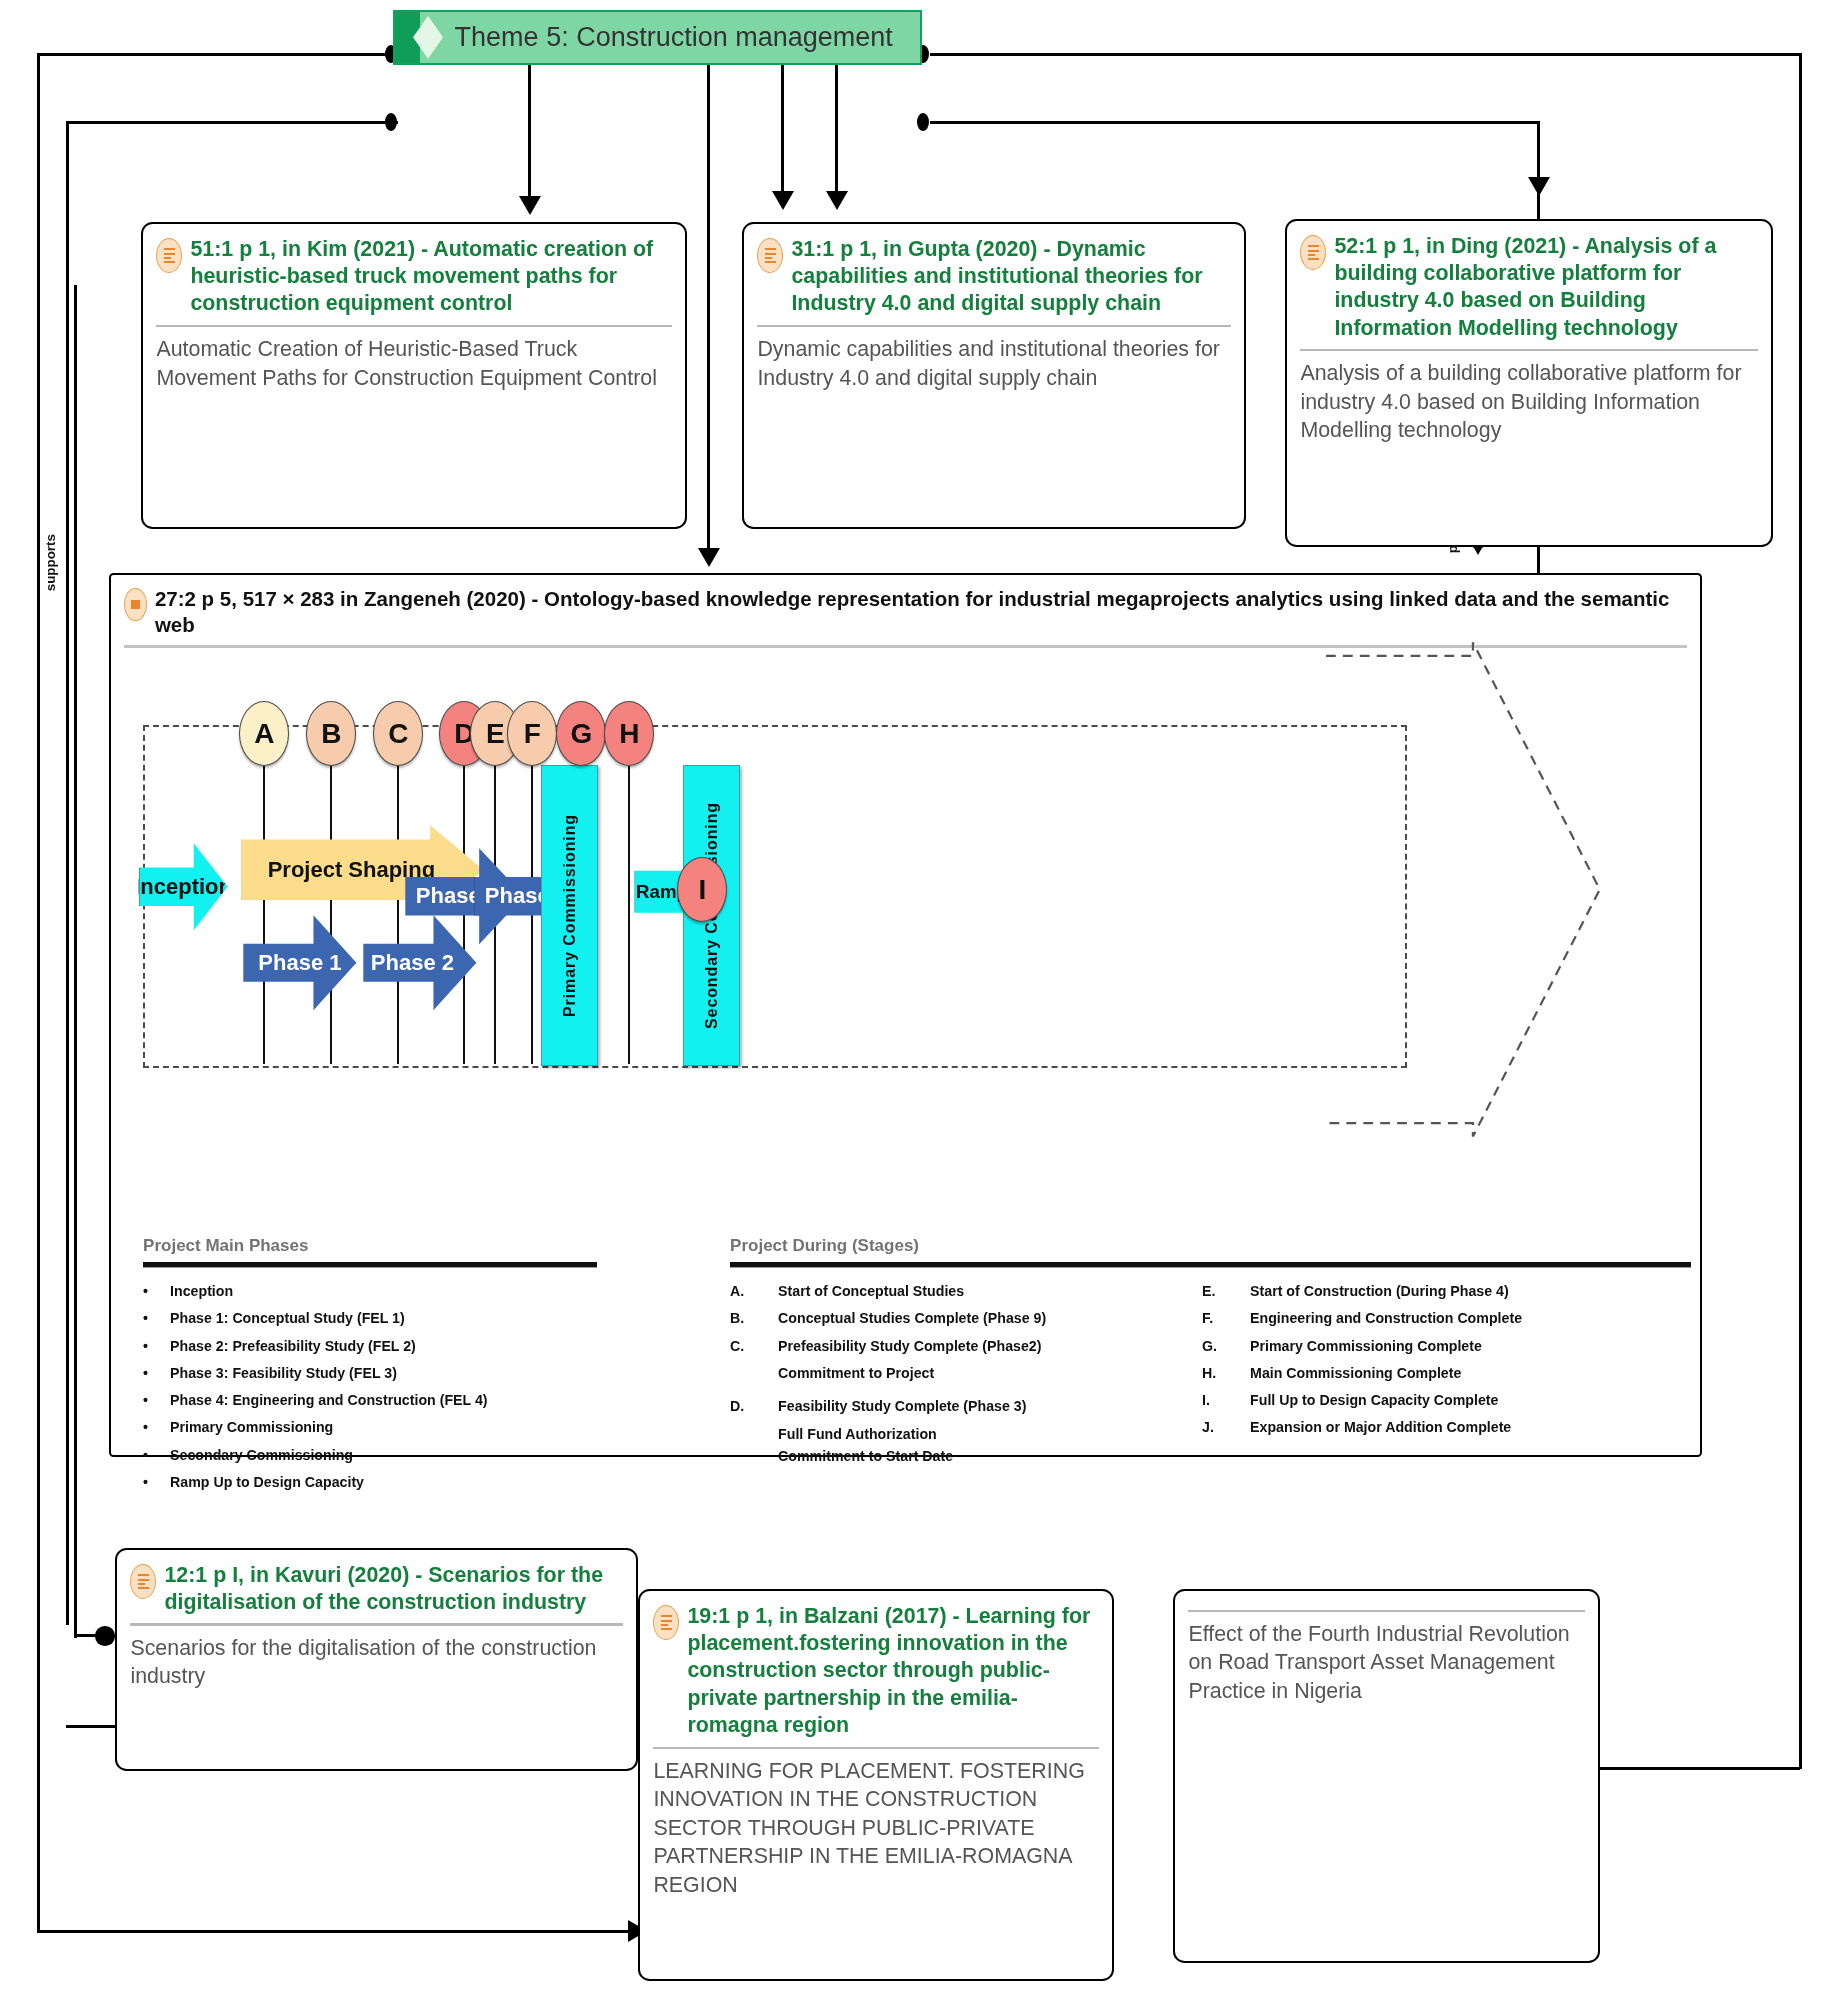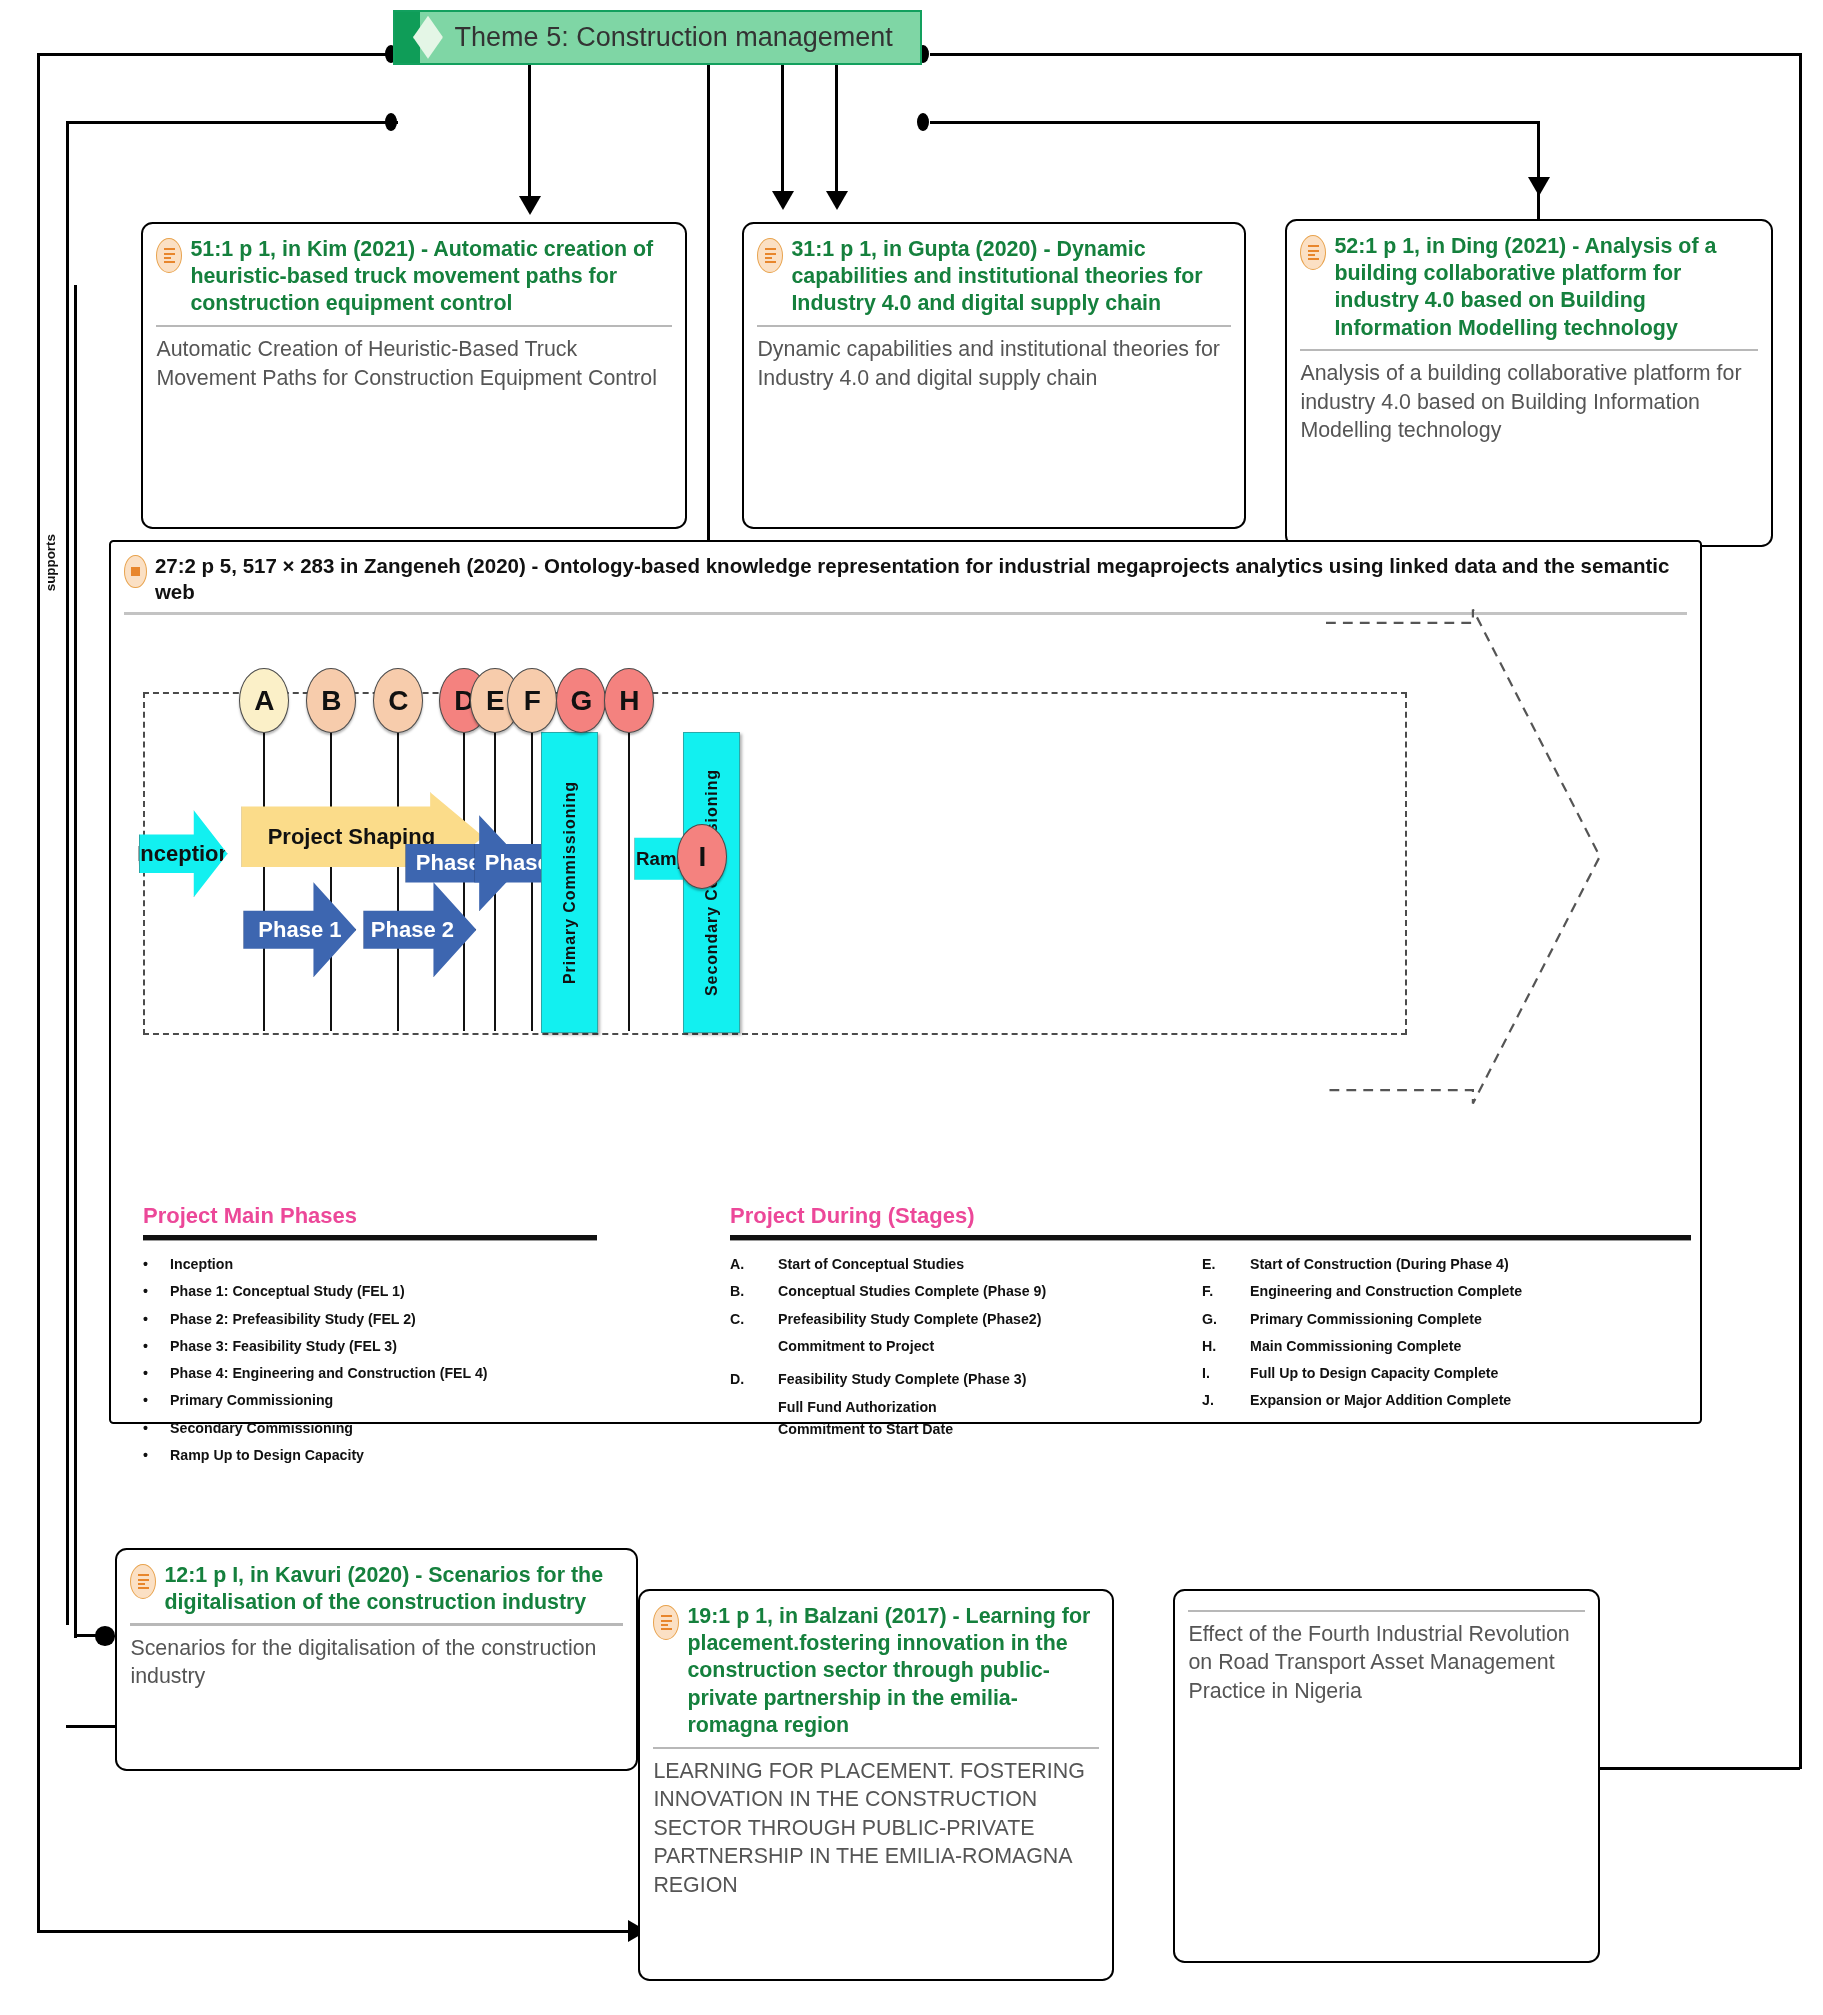--- a/index.html
+++ b/index.html
@@ -34,21 +34,21 @@
   .doc-icon{flex:0 0 auto;width:24px;height:33px;border-radius:50%;
             background:#fbe0c4;border:1.3px solid #e8a34e;margin-right:8px;margin-top:2.7px;
             display:flex;flex-direction:column;justify-content:center;align-items:center;gap:2.2px;}
   .doc-icon i{display:block;width:11.6px;height:2.2px;background:#e8862c;}
   .doc-icon i.s{width:7.1px;align-self:flex-start;margin-left:6.2px;}
   .card-title{font-size:21.4px;line-height:1.28;color:#15803d;font-weight:600;}
   .card-rule{height:2.2px;background:#b8b8b8;margin:7.1px 0 8px 0;}
   .card-body{font-size:21.4px;line-height:1.33;color:#555;font-weight:400;}
 
   
-  #zang-card{position:absolute;left:109px;top:540px;width:1593px;height:884px;
+  #zang-card{position:absolute;left:109px;top:573px;width:1593px;height:884px;
              background:#fff;border:2.2px solid #000;border-radius:4.5px;box-sizing:border-box;padding:10.7px 13.4px;}
   #zang-head{display:flex;align-items:flex-start;}
   #zang-title{font-size:20.5px;line-height:1.3;color:#111;font-weight:600;}
   #zang-rule{height:3.1px;background:#c3c3c3;margin:6.2px 0 0 0;}
 
   
   #diagram{position:relative;width:100%;height:783px;}
   #dash-box{position:absolute;left:18.7px;top:77px;width:1264px;height:343px;
             border:2.2px dashed #4b4b4b;box-sizing:border-box;}
   #big-arrow{position:absolute;left:1202px;top:-9.8px;width:276px;height:503px;}
@@ -63,21 +63,21 @@
   .parrow span{position:relative;z-index:2;white-space:nowrap;}
   .cbox{position:absolute;background:#12f0f0;border:1.3px solid #2aa9a9;z-index:3;
         display:flex;align-items:center;justify-content:center;
         filter:drop-shadow(2.7px 2.7px 1.8px rgba(0,0,0,.3));}
   .cbox span{writing-mode:vertical-rl;transform:rotate(180deg);font-size:16px;font-weight:700;
              letter-spacing:0.9px;color:#111;white-space:nowrap;}
 
   
   #legend{position:absolute;left:18.7px;top:588px;width:1549px;}
   .leg-col{position:absolute;top:0;}
-  .leg-h{font-size:22px;font-weight:700;color:#ec4899;margin-bottom:6.2px;}
+  .leg-h{font-size:17px;font-weight:700;color:#737373;margin-bottom:6.2px;}
   .leg-rule{height:4.9px;background:#111;border-bottom:1.3px solid #9a9a9a;margin-bottom:11.6px;}
   .leg-item{display:flex;font-size:14.2px;font-weight:700;color:#111;line-height:1.55;margin-bottom:5.3px;}
   .leg-item .mk{flex:0 0 48px;}
   .leg-item .tx{flex:1;}
   .leg-sub{margin-left:48px;font-size:14.2px;font-weight:700;color:#111;line-height:1.55;}
 
   
   .vlabel{position:absolute;font-size:13.4px;color:#111;font-weight:600;
           writing-mode:vertical-rl;transform:rotate(180deg);white-space:nowrap;}
 </style>

